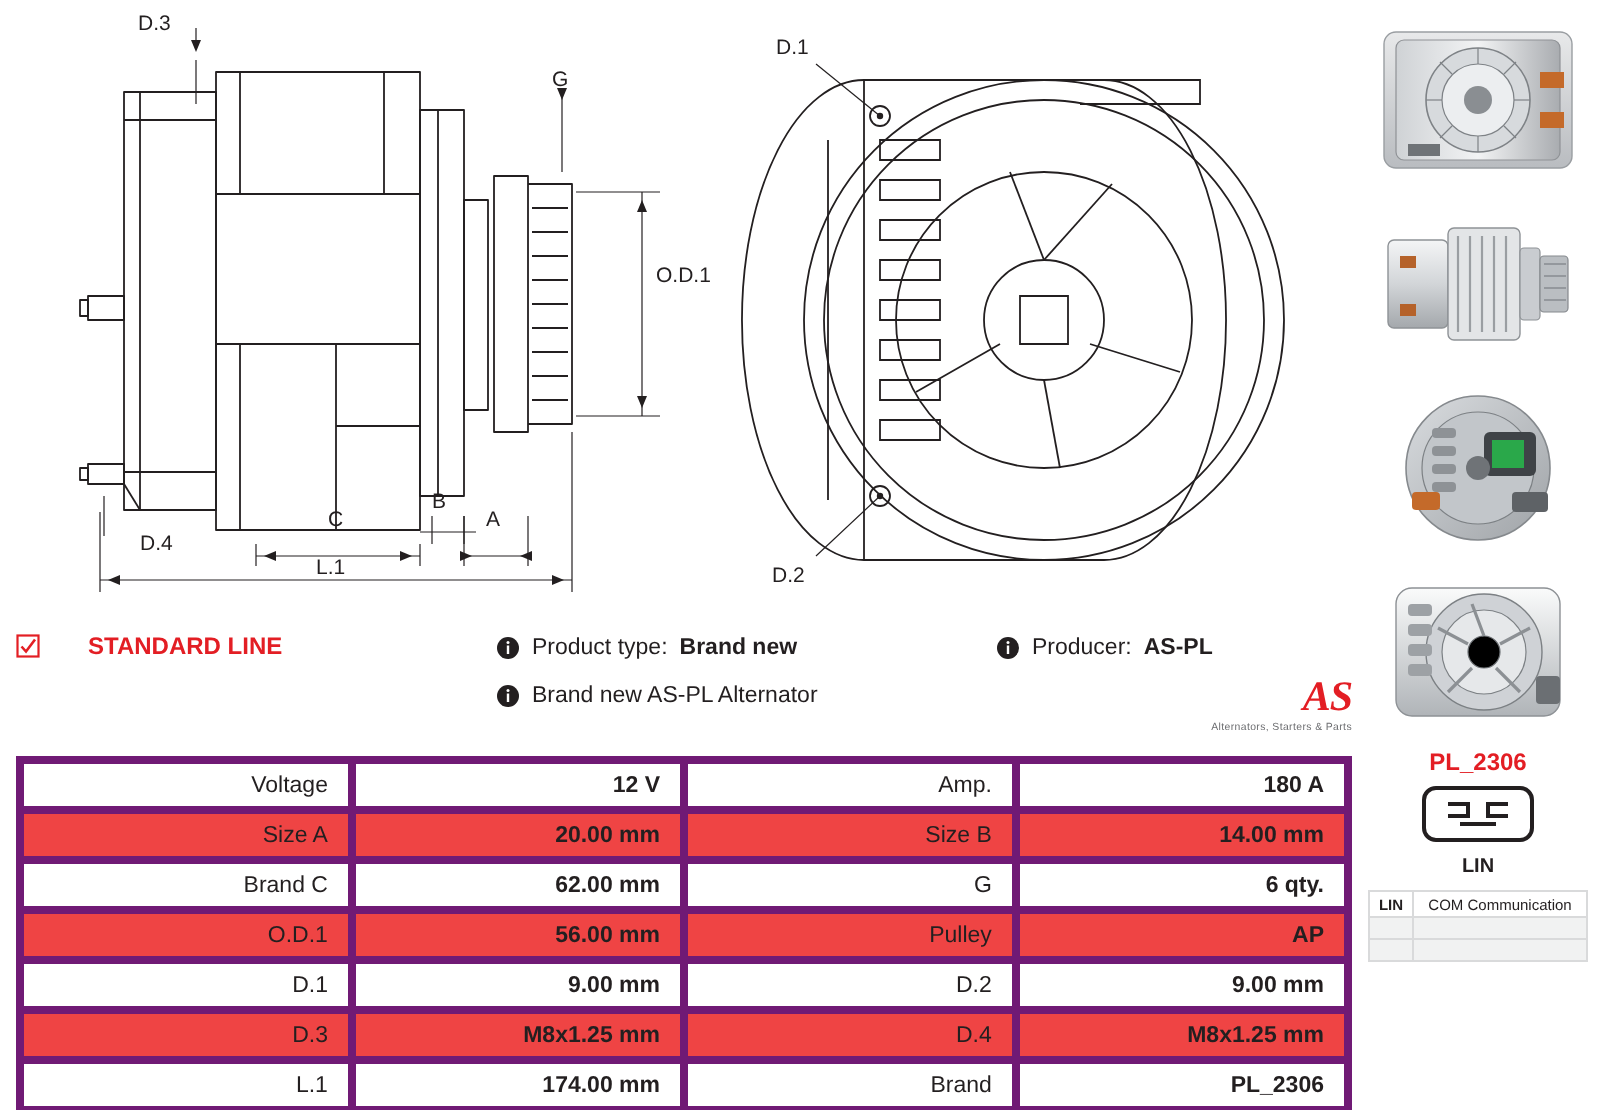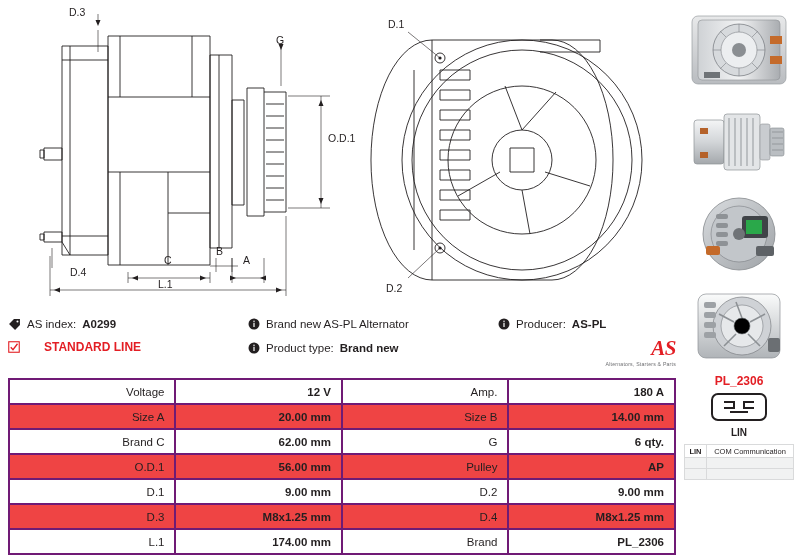--- a/index.html
+++ b/index.html
@@ -54,21 +54,21 @@
     margin-top: 2px; white-space: nowrap;
   }
 
   
   .spec-table {
     position: absolute; left: 8px; top: 378px; width: 668px;
     border-collapse: collapse;
     font-size: 11.5px;
   }
   .spec-table td {
-    border: 2px solid #701a75;
+    border: 4px solid #701a75;
     height: 25px;
     padding: 0 10px;
   }
   .spec-table td.k {
     width: 167px; text-align: right; color: #231f20; background: #fff;
   }
   .spec-table td.v {
     width: 167px; text-align: right; font-weight: bold; color: #231f20;
   }
   .spec-table tr.alt td { background: #ef4444; }
@@ -246,62 +246,52 @@
     <div style="position:absolute;left:216px;top:245px;font-size:10.5px;">B</div>
     <div style="position:absolute;left:70px;top:266px;font-size:10.5px;">D.4</div>
     <div style="position:absolute;left:158px;top:278px;font-size:10.5px;">L.1</div>
     <div style="position:absolute;left:388px;top:18px;font-size:10.5px;">D.1</div>
     <div style="position:absolute;left:386px;top:282px;font-size:10.5px;">D.2</div>
   </div>
 
   <div class="infobar">
     <div class="info-row">
       <div class="info-col-1">
-        <div class="info-item">
-          <span class="tag-icon">
-            <svg width="13" height="13" viewBox="0 0 24 24">
-                <path d="M2 11 L11 2 L22 2 L22 13 L13 22 Z" fill="#231f20"></path>
-                <circle cx="17.5" cy="6.5" r="1.9" fill="#fff"></circle>
-              </svg>
-          </span>
-          <span class="label">AS index:</span>
-          <span class="value">A0299</span>
-        </div>
         <div class="standard-line">
           <span class="check-icon">
             <svg width="12" height="12" viewBox="0 0 24 24">
                 <rect x="1.5" y="1.5" width="21" height="21" fill="none" stroke="#e31e24" stroke-width="2.2"></rect>
                 <path d="M5.5 12.5 L10 17.5 L19 5.5" fill="none" stroke="#e31e24" stroke-width="2.6"></path>
               </svg>
           </span>
           <span>STANDARD LINE</span>
         </div>
       </div>
 
       <div class="info-col-2">
         <div class="info-item">
           <span class="info-icon">
             <svg width="12" height="12" viewBox="0 0 24 24">
                 <circle cx="12" cy="12" r="11" fill="#231f20"></circle>
                 <rect x="10.8" y="9.5" width="2.4" height="8.5" fill="#fff"></rect>
                 <circle cx="12" cy="6.4" r="1.5" fill="#fff"></circle>
               </svg>
           </span>
-          <span class="label">Brand new AS-PL Alternator</span>
+          <span class="label">Product type:</span>
+          <span class="value">Brand new</span>
         </div>
         <div class="info-item">
           <span class="info-icon">
             <svg width="12" height="12" viewBox="0 0 24 24">
                 <circle cx="12" cy="12" r="11" fill="#231f20"></circle>
                 <rect x="10.8" y="9.5" width="2.4" height="8.5" fill="#fff"></rect>
                 <circle cx="12" cy="6.4" r="1.5" fill="#fff"></circle>
               </svg>
           </span>
-          <span class="label">Product type:</span>
-          <span class="value">Brand new</span>
+          <span class="label">Brand new AS-PL Alternator</span>
         </div>
       </div>
 
       <div class="info-col-3" style="position:relative;">
         <div class="info-item">
           <span class="info-icon">
             <svg width="12" height="12" viewBox="0 0 24 24">
                 <circle cx="12" cy="12" r="11" fill="#231f20"></circle>
                 <rect x="10.8" y="9.5" width="2.4" height="8.5" fill="#fff"></rect>
                 <circle cx="12" cy="6.4" r="1.5" fill="#fff"></circle>

